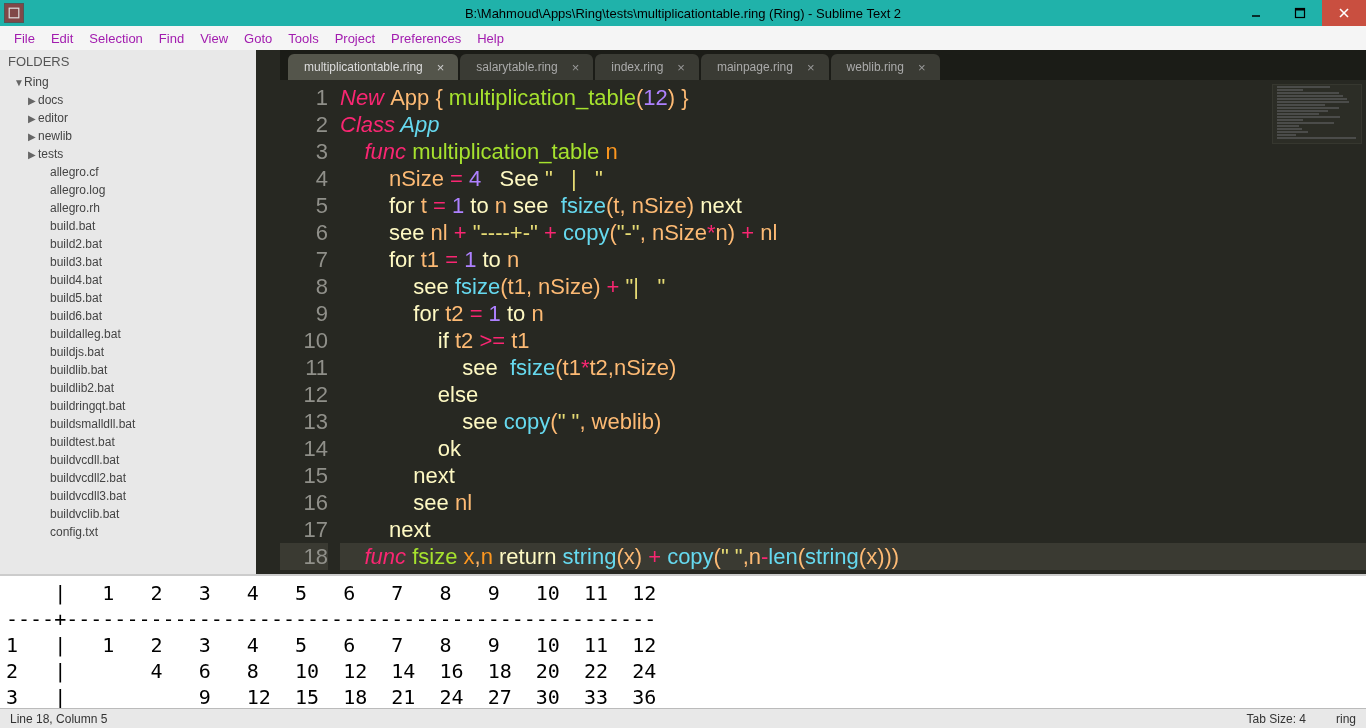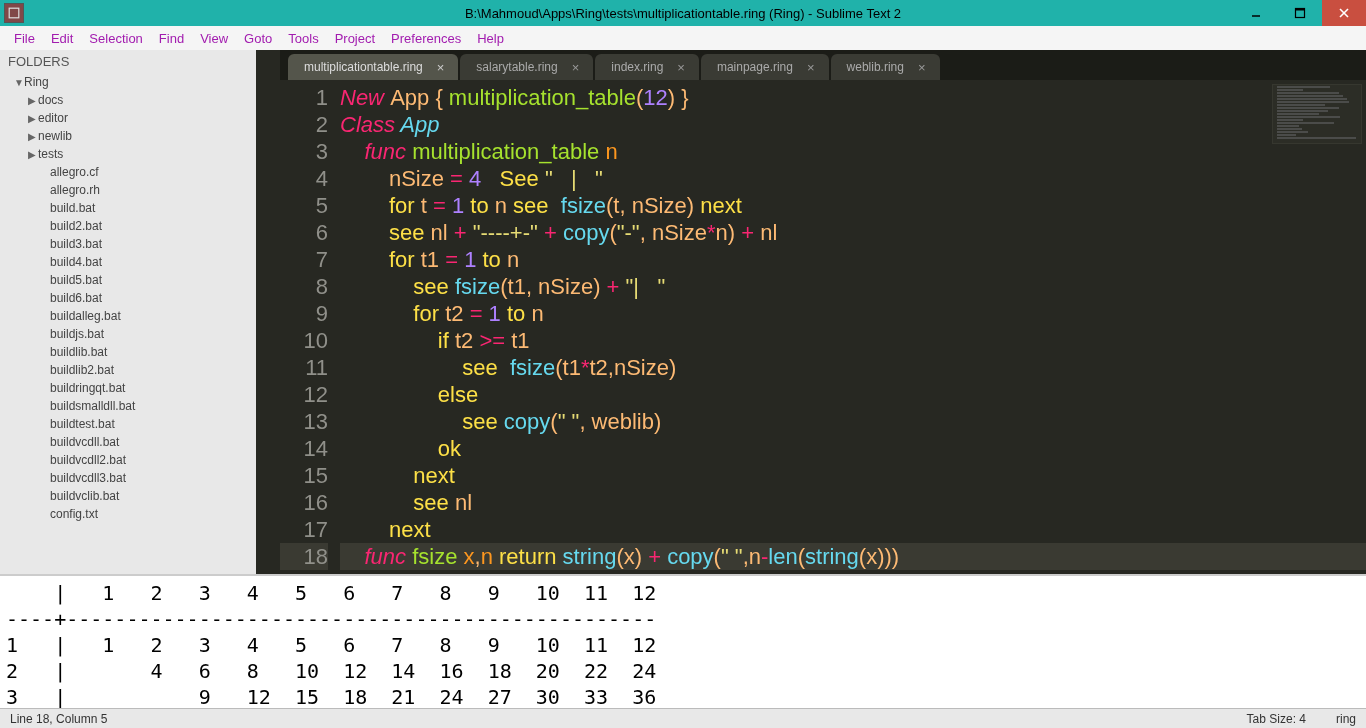--- a/index.html
+++ b/index.html
@@ -37,21 +37,21 @@
   
   .codearea { flex:1; display:flex; background:#272822; position:relative; overflow:hidden; font-family:Consolas,monospace; }
   .gutter { width:60px; text-align:right; padding:4px 12px 4px 0; color:#90908a; font-size:22px; line-height:27px; }
   .gutter .hl { background:#3a3a32; }
   .code { flex:1; padding:4px 0; font-size:22px; line-height:27px; white-space:pre; color:#f8f8f2; }
   .code .line.hl { background:#3a3a32; display:block; }
   .minimap { position:absolute; top:4px; right:4px; width:90px; height:60px; background:#2e2f28; border:1px solid #3a3b33; opacity:.8; }
   .minimap .mini-line { height:2px; margin:1px 4px; background:#555; }
   
   .kw   { color:#f92672; font-style:italic; }     
-  .kw2  { color:#fde047; }                         
+  .kw2  { color:#fef9c3; }                         
   .cls  { color:#66d9ef; font-style:italic; }      
   .fn   { color:#a6e22e; }                         
   .id   { color:#fdba74; }
   .num  { color:#ae81ff; }
   .op   { color:#f92672; }
   .str  { color:#e6db74; }
   .par  { color:#fd971f; }                         
   .call { color:#66d9ef; }                         
   
   .output { flex:1; background:#fff; color:#000; font-family:Consolas,monospace; font-size:20px; line-height:26px; white-space:pre; padding:4px 6px 0 6px; overflow:hidden; border-top:2px solid #ccc; }
@@ -123,20 +123,24 @@
           <span class="arrow">▶</span>
           <span>newlib</span>
         </div>
         <div class="row indent1">
           <span class="arrow">▶</span>
           <span>tests</span>
         </div>
         <div class="row indent2">
           <span class="arrow"></span>
           <span>allegro.cf</span>
+        </div>
+        <div class="row indent2">
+          <span class="arrow"></span>
+          <span>allegro.log</span>
         </div>
         <div class="row indent2">
           <span class="arrow"></span>
           <span>allegro.rh</span>
         </div>
         <div class="row indent2">
           <span class="arrow"></span>
           <span>build.bat</span>
         </div>
         <div class="row indent2">

